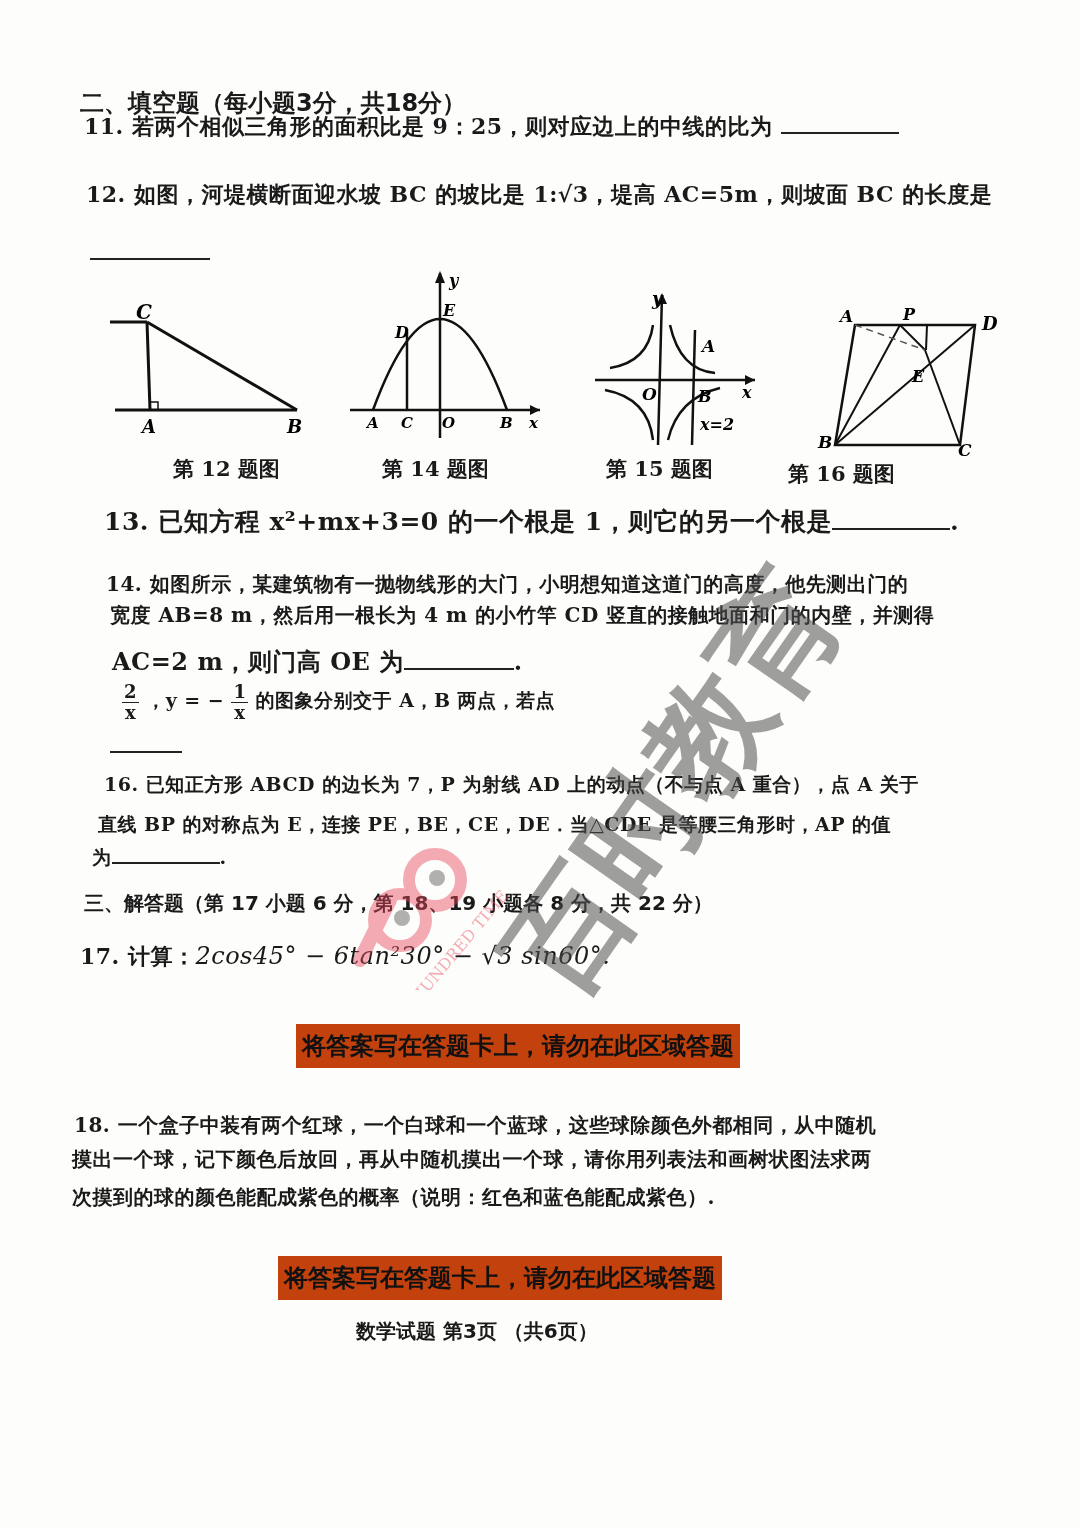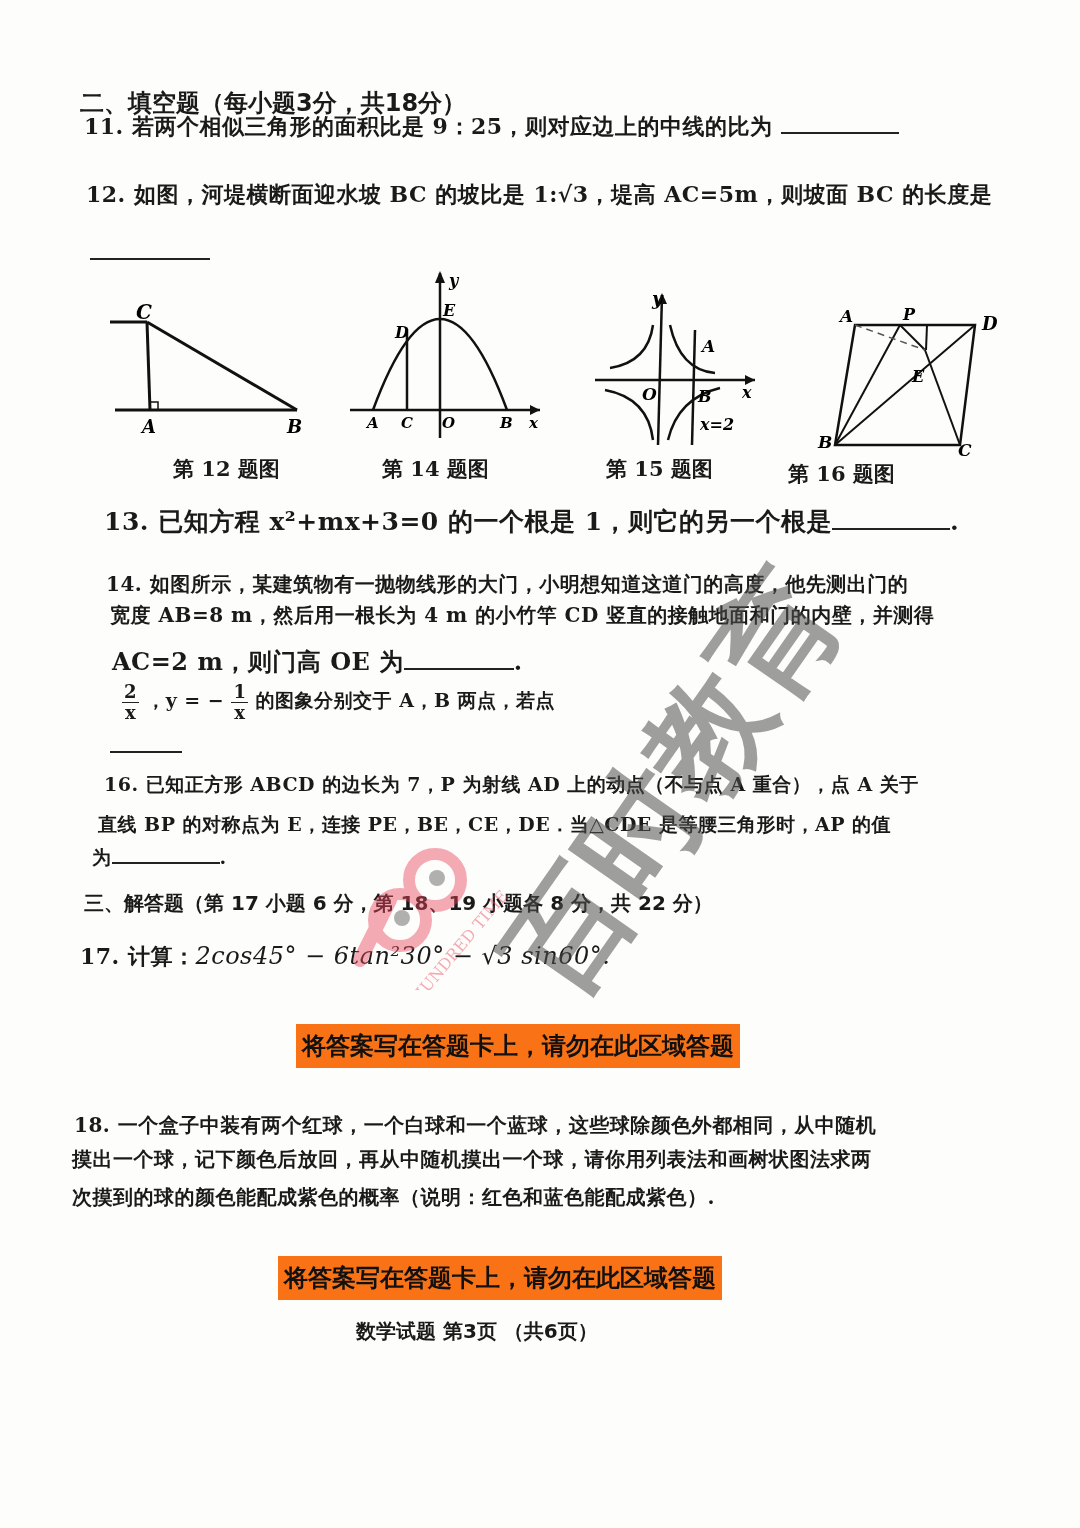--- a/index.html
+++ b/index.html
@@ -4,21 +4,21 @@
 <style>
   html,body{margin:0;padding:0;}
   body{width:1080px;height:1528px;background:#fdfdfb;position:relative;overflow:hidden;
        font-family:"DejaVu Serif",serif;color:#1a1a1a;}
   .abs{position:absolute;white-space:nowrap;}
   .sec{font-family:"DejaVu Sans",sans-serif;font-weight:bold;font-size:24px;}
   .q{font-size:22px;font-weight:bold;letter-spacing:0.5px;}
   .blank{display:inline-block;border-bottom:2px solid #222;vertical-align:baseline;}
   .ital{font-style:italic;}
   .cap{font-size:21px;font-weight:bold;}
-  .notice{background:#f97316;color:#111;font-weight:bold;font-family:"DejaVu Sans",sans-serif;
+  .notice{background:#c2410c;color:#111;font-weight:bold;font-family:"DejaVu Sans",sans-serif;
           font-size:24px;padding:6px 6px;}
   .frac{display:inline-block;vertical-align:middle;text-align:center;font-size:18px;line-height:1.1;}
   .frac span{display:block;}
   .frac .num{border-bottom:1.5px solid #222;padding:0 2px;}
   svg text{font-family:"DejaVu Serif",serif;font-style:italic;font-weight:bold;}
   .wm{position:absolute;font-family:"DejaVu Sans",sans-serif;font-weight:bold;color:rgba(80,80,80,0.55);
       font-size:120px;transform:rotate(-55deg);transform-origin:left top;}
 </style>
 </head>
 <body>

